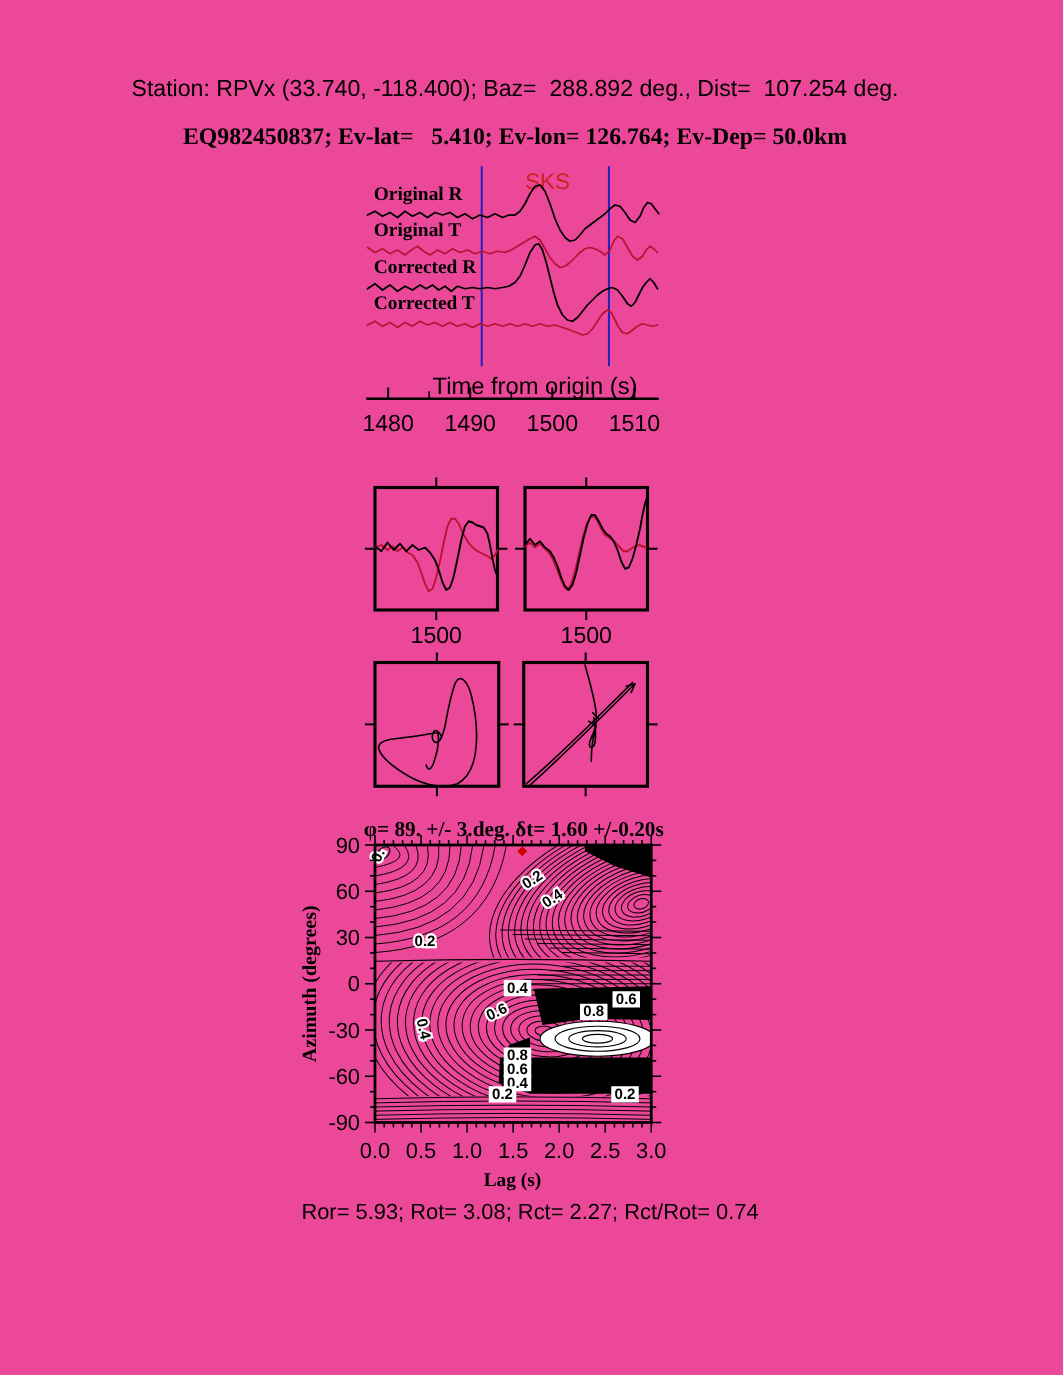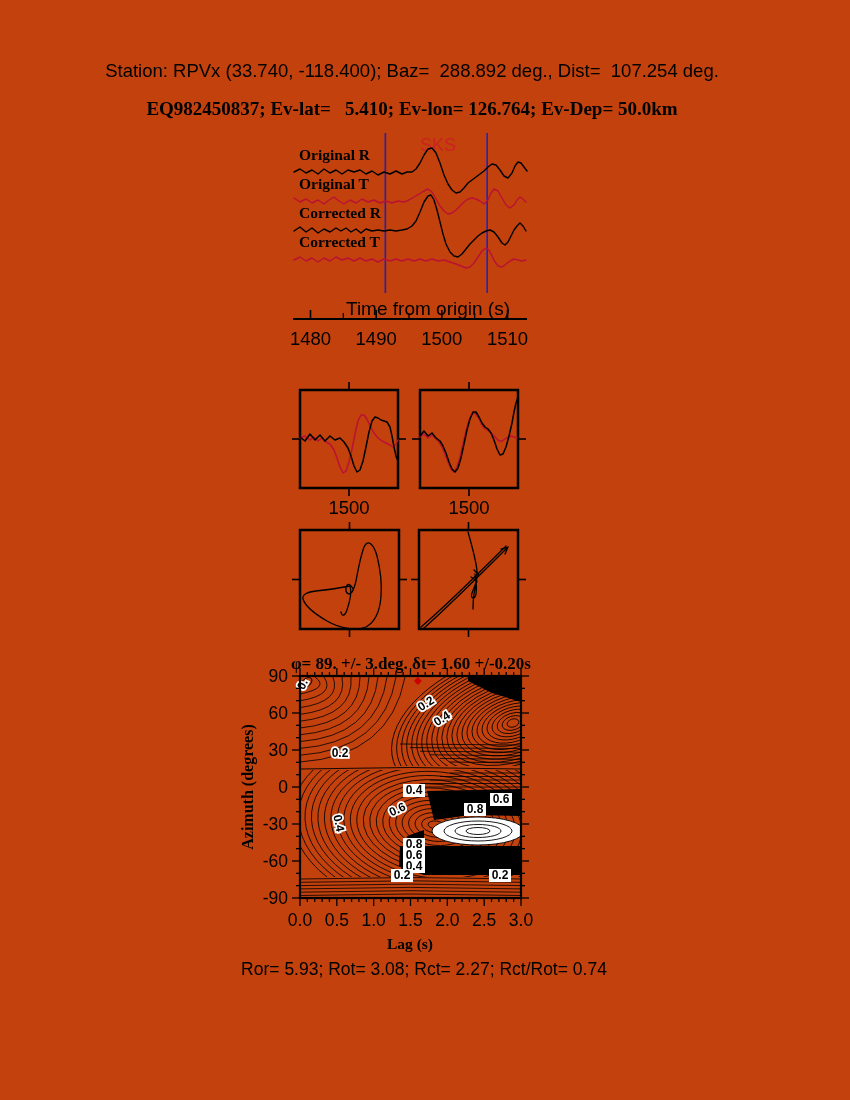--- a/index.html
+++ b/index.html
@@ -1,16 +1,16 @@
 <!DOCTYPE html>
 <html><head>
 <meta charset="utf-8">
 <style>
   html,body{margin:0;padding:0;background:#fff;}
-  .page{position:relative;width:850px;height:1100px;background:#c2410c;overflow:hidden;
+  .page{position:relative;width:850px;height:1100px;background:#ec4899;overflow:hidden;
         font-family:"Liberation Sans",sans-serif;}
   svg text{white-space:pre;}
   .t-sans185{font:18.5px "Liberation Sans",sans-serif;fill:#000;}
   .t-serifb19{font:bold 19px "Liberation Serif",serif;fill:#000;}
   .t-serifb155{font:bold 15.5px "Liberation Serif",serif;fill:#000;}
   .t-serifb16{font:bold 16px "Liberation Serif",serif;fill:#000;}
   .t-serifb17{font:bold 17px "Liberation Serif",serif;fill:#000;}
   .t-sans19{font:19px "Liberation Sans",sans-serif;fill:#000;}
   .t-sans175{font:17.5px "Liberation Sans",sans-serif;fill:#000;}
   .t-clabel{font:bold 12px "Liberation Sans",sans-serif;fill:#000;}

